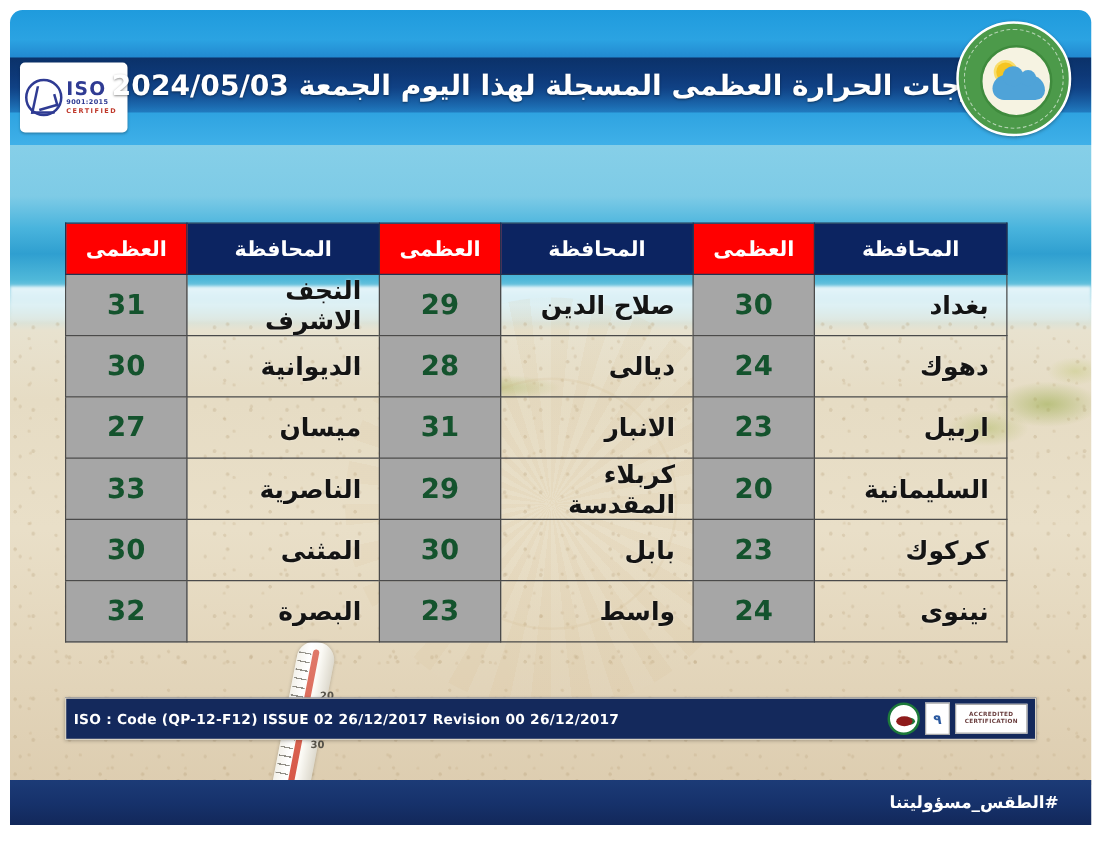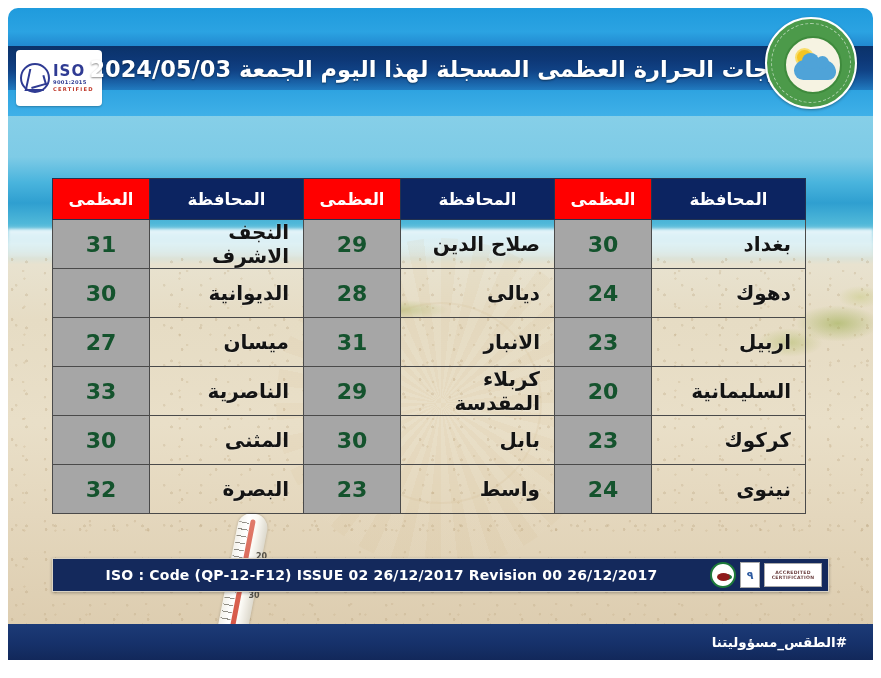--- a/index.html
+++ b/index.html
@@ -355,26 +355,26 @@
     border: 1px solid #d9d2c2;
     display: flex;
     align-items: center;
     justify-content: center;
     gap: 6px;
     padding: 0 6px;
     box-shadow: 0 1px 3px rgba(0,0,0,.3);
   }
   .iso-bar .iso-text {
     color: #ffffff;
-    font-size: 14px;
+    font-size: 11px;
     font-weight: bold;
     letter-spacing: .2px;
     white-space: nowrap;
     flex: 1 1 auto;
-    text-align: center;
+    text-align: left;
   }
   .iso-bar .badges {
     display: flex;
     align-items: center;
     gap: 4px;
     flex: 0 0 auto;
   }
   .badge-green {
     width: 26px; height: 26px;
     border-radius: 50%;

